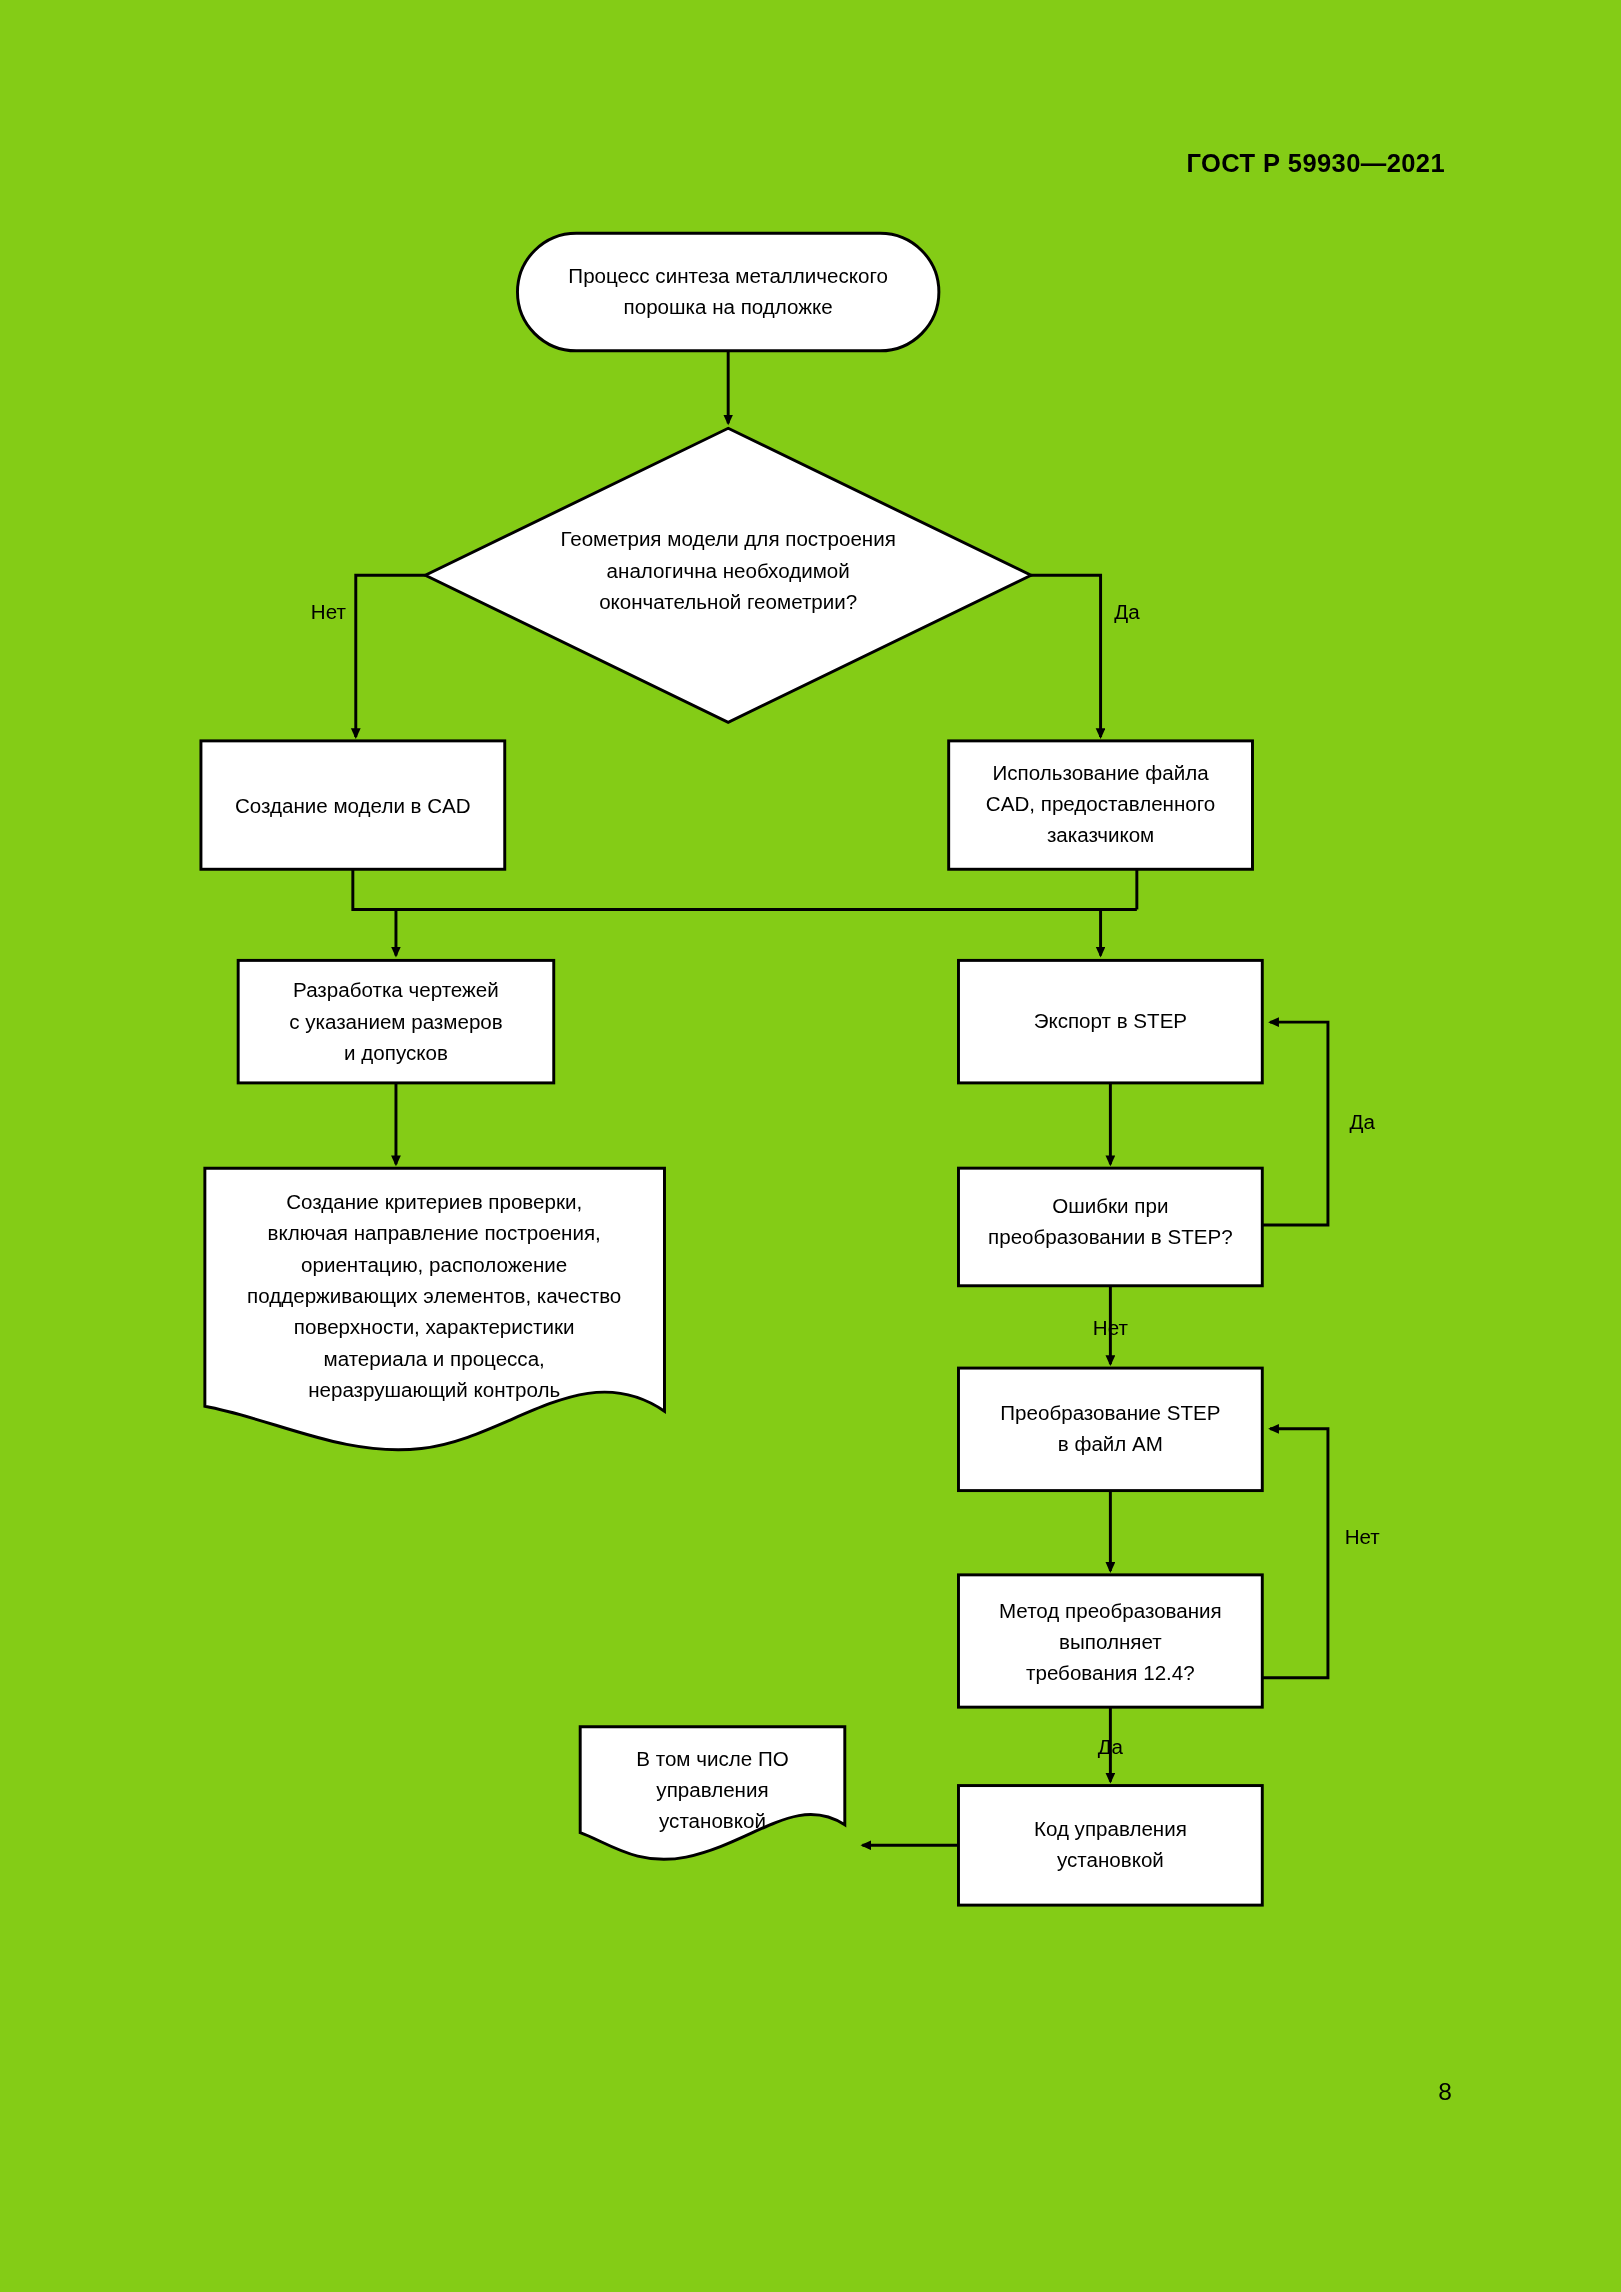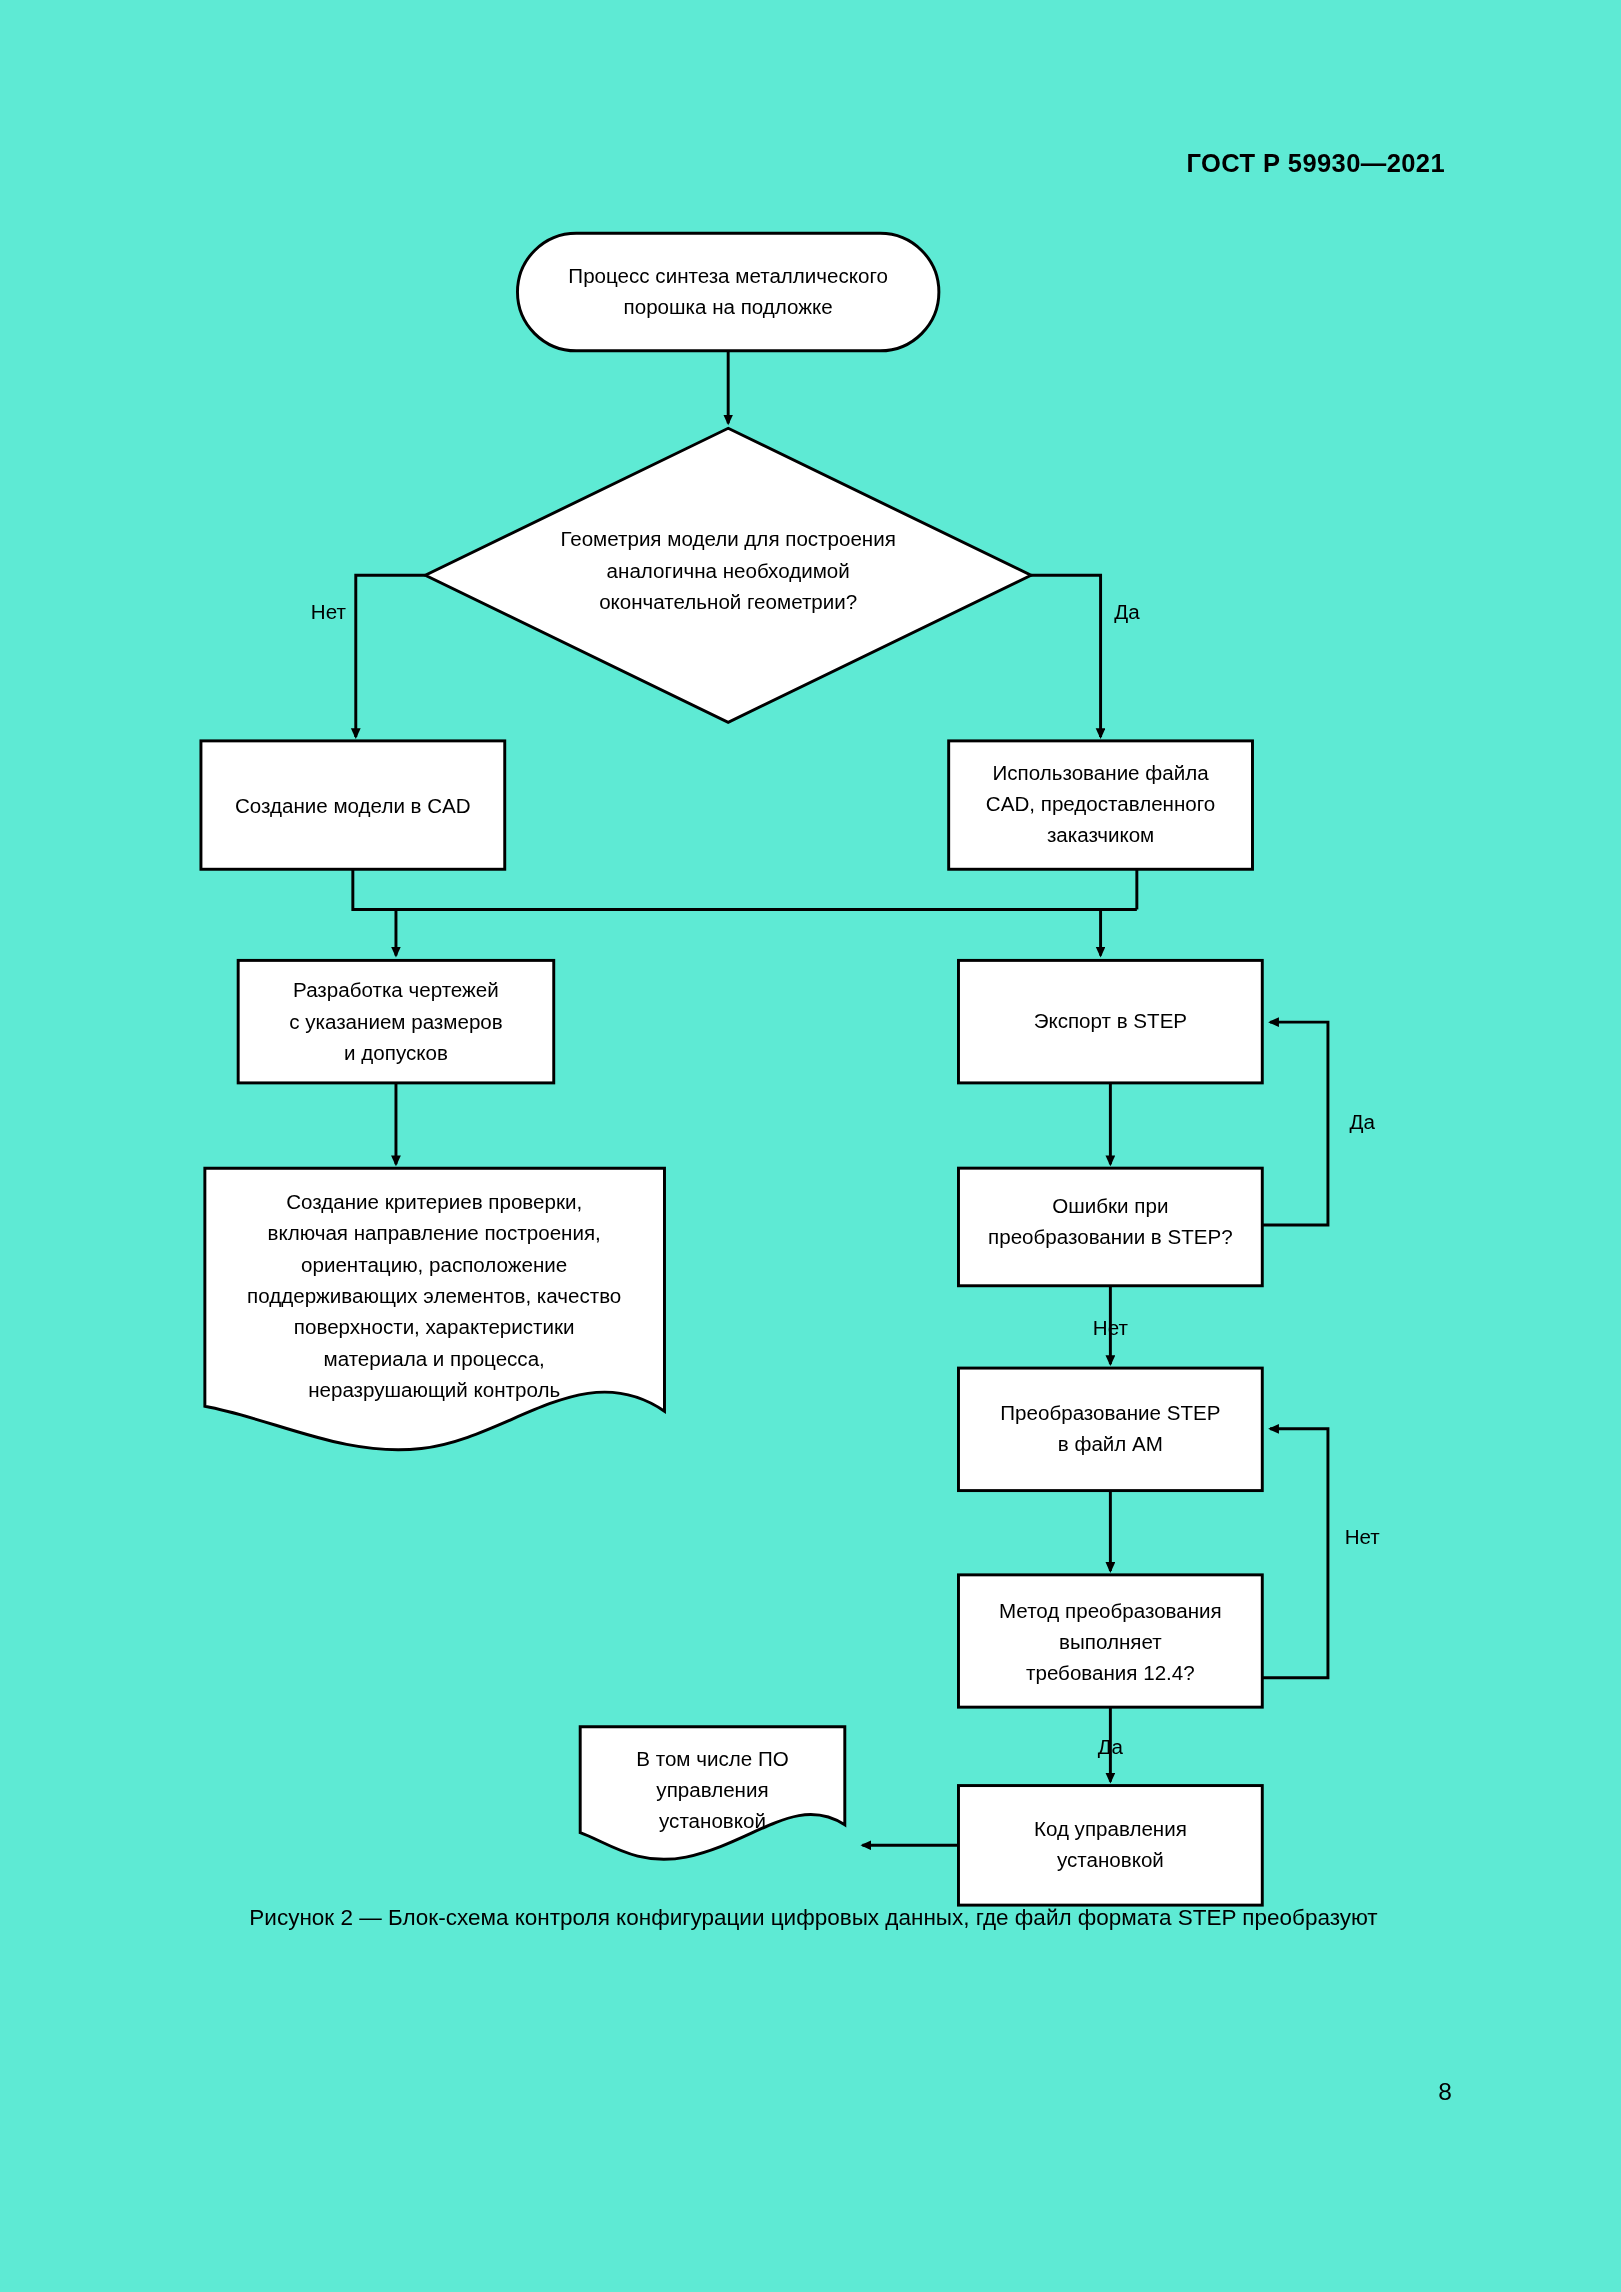--- a/index.html
+++ b/index.html
@@ -10,21 +10,21 @@
   }
   body {
     font-family: "Liberation Sans", sans-serif;
     color: #000000;
   }
   #page {
     position: relative;
     width: 1621px;
     height: 2293px;
     margin: 0 auto;
-    background: #5eead4;
+    background: #84cc16;
     overflow: hidden;
   }
   
   #doc-header {
     position: absolute;
     top: 149px;
     right: 176px;
     font-size: 25.5px;
     font-weight: bold;
     letter-spacing: 0.4px;
@@ -210,19 +210,18 @@
                C812,1830 770,1880 700,1895
                C650,1905 620,1880 592,1870 Z"></path>
       <text class="node-text" x="727" y="1796">В том числе ПО</text>
       <text class="node-text" x="727" y="1828">управления</text>
       <text class="node-text" x="727" y="1860">установкой</text>
     </g>
 
   </svg>
 
   <div id="figure-caption">
-    <span class="cap-line">Рисунок 2 — Блок-схема контроля конфигурации цифровых данных, где файл формата STEP преобразуют</span>
   </div>
 
   <div id="page-number">8</div>
 
 </div>
 
 
 </body></html>

